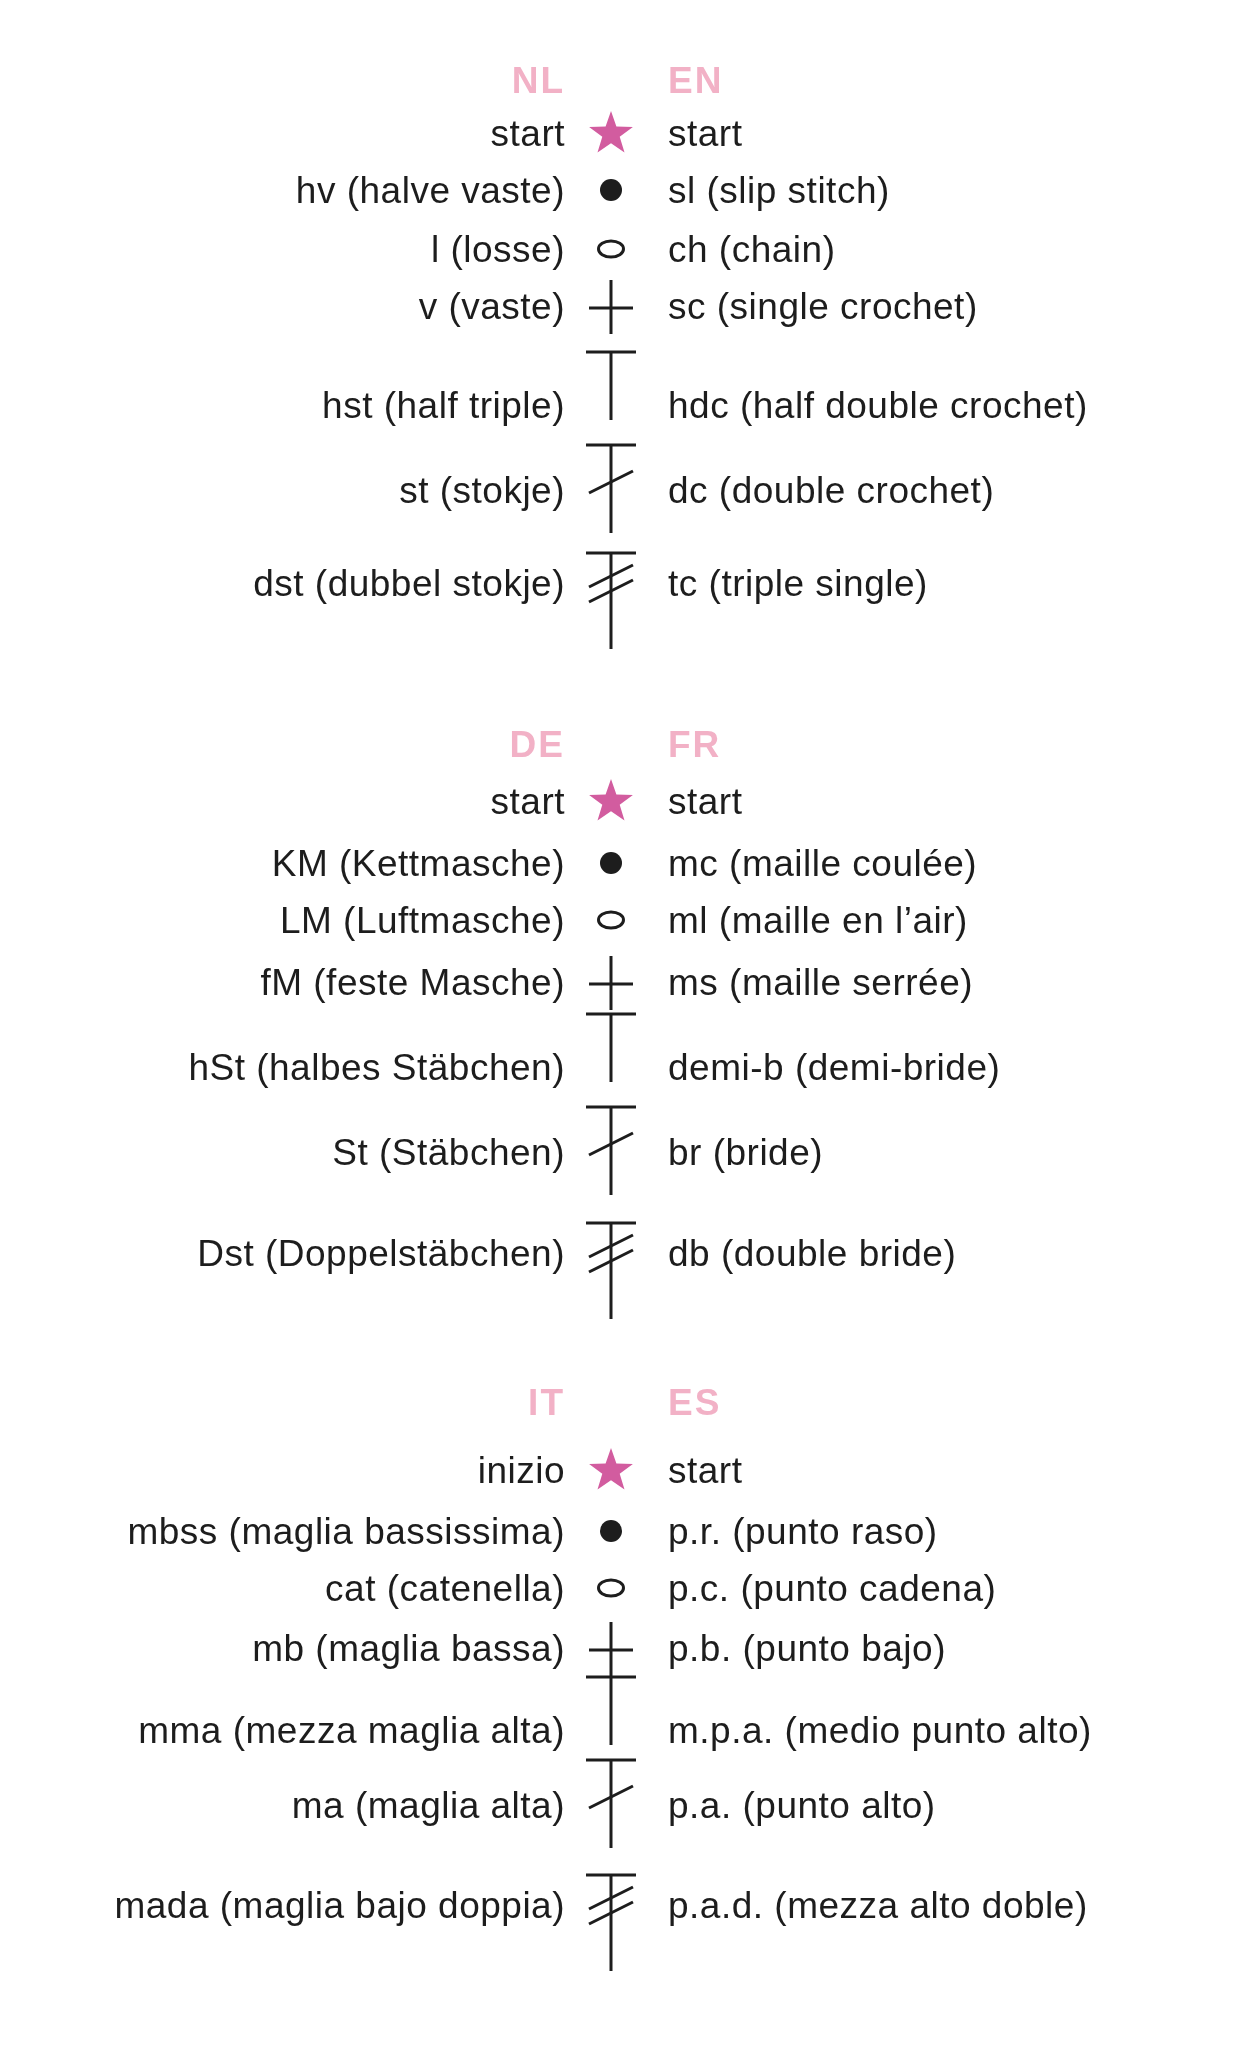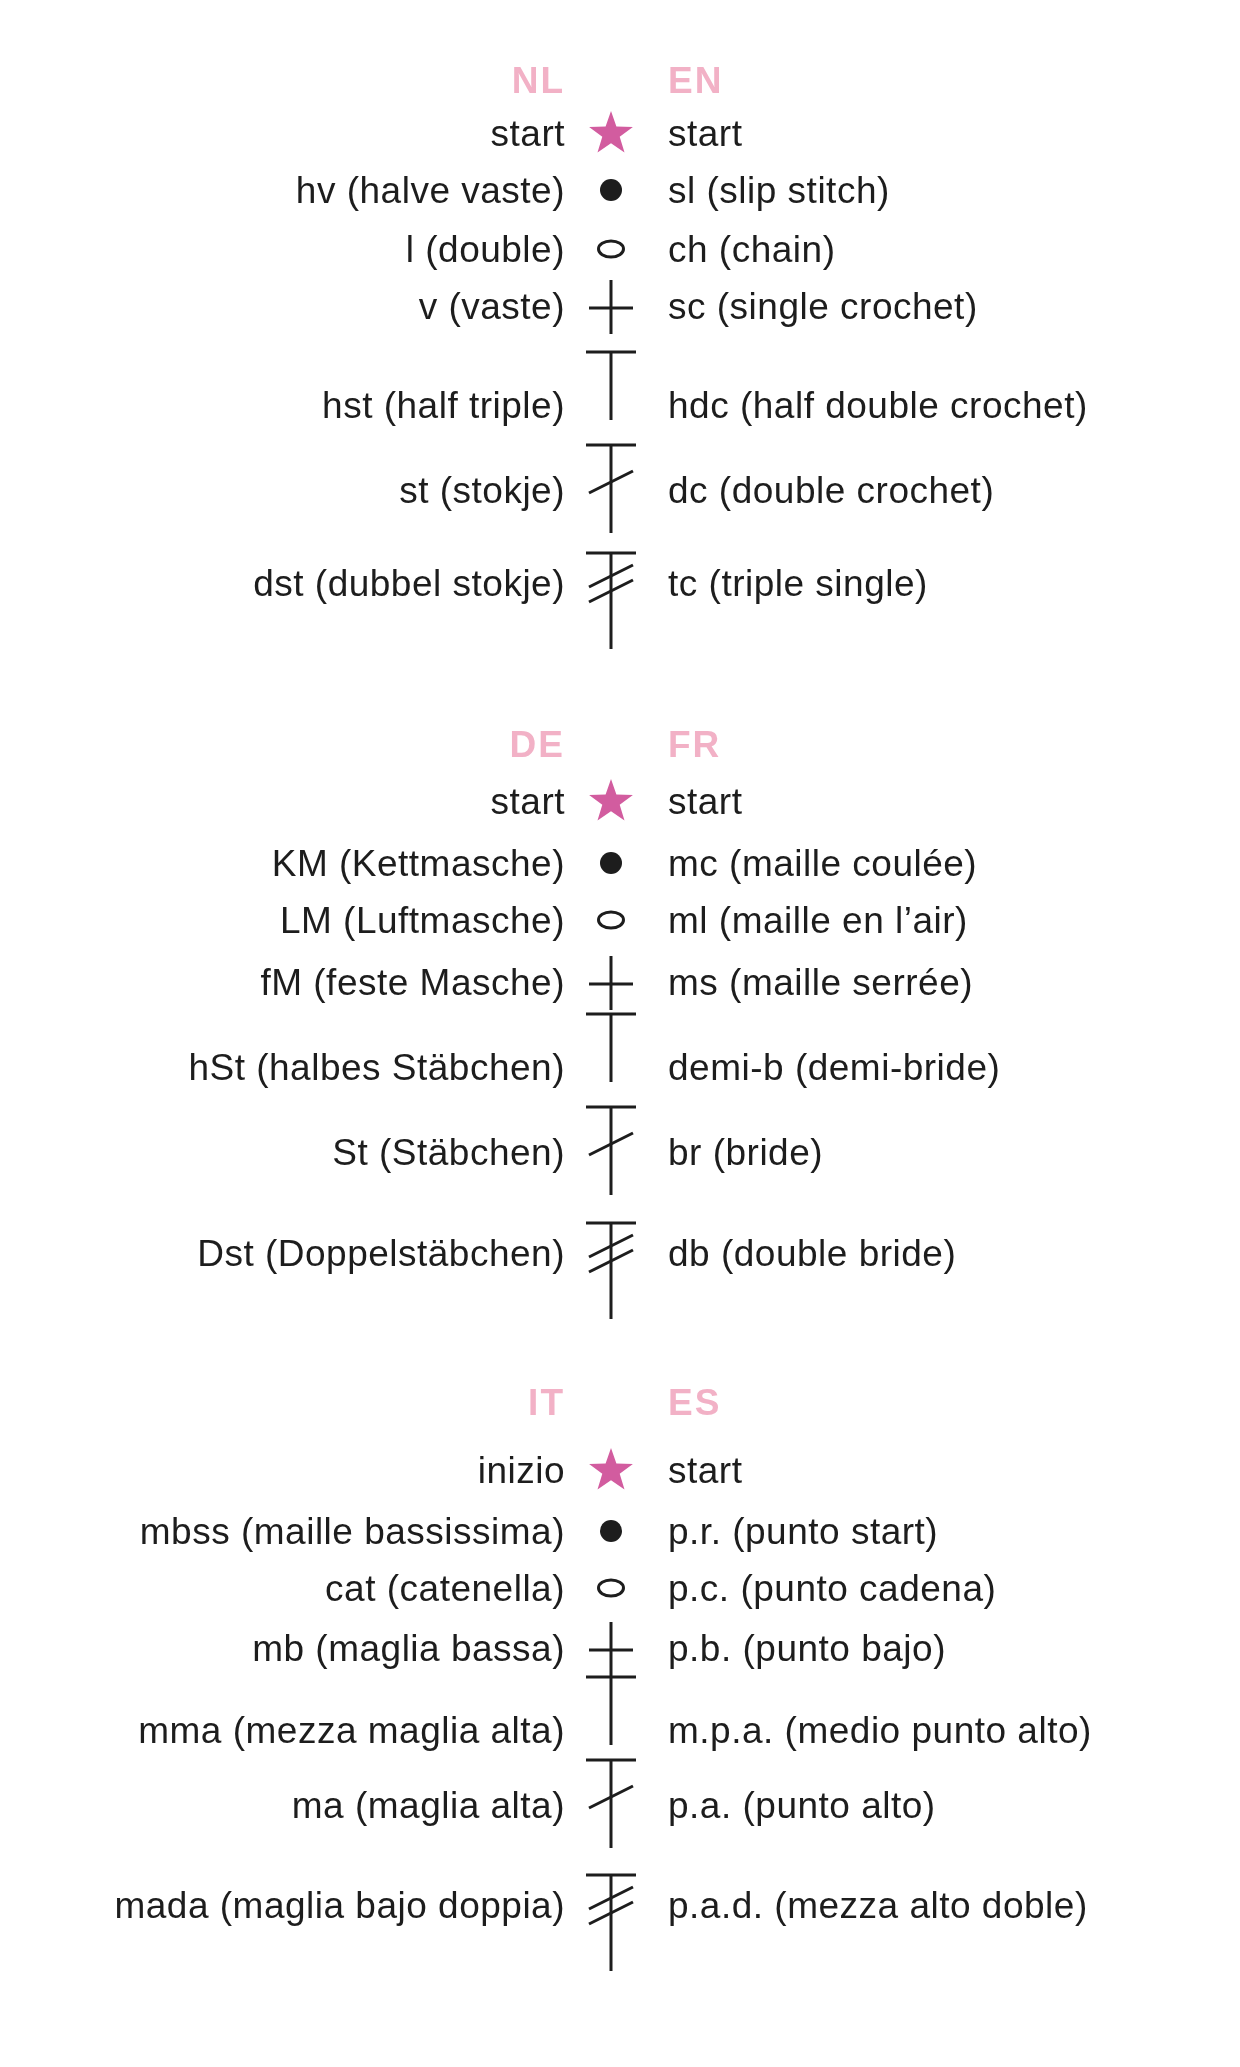--- a/index.html
+++ b/index.html
@@ -95,21 +95,21 @@
   <div class="row" style="top:190px">
     <span class="lbl left">hv (halve vaste)</span>
     <span class="sym s-dot">
         <svg width="26" height="26" viewBox="0 0 26 26">
           <use href="#def-dot" xlink:href="#def-dot"></use>
         </svg>
       </span>
     <span class="lbl right">sl (slip stitch)</span>
   </div>
   <div class="row" style="top:249px">
-    <span class="lbl left">l (double)</span>
+    <span class="lbl left">l (losse)</span>
     <span class="sym s-oval">
         <svg width="36" height="26" viewBox="0 0 36 26">
           <use href="#def-oval" xlink:href="#def-oval"></use>
         </svg>
       </span>
     <span class="lbl right">ch (chain)</span>
   </div>
   <div class="row" style="top:306px">
     <span class="lbl left">v (vaste)</span>
     <span class="sym s-sc">
@@ -224,27 +224,27 @@
   <div class="row" style="top:1470px">
     <span class="lbl left">inizio</span>
     <span class="sym s-star">
         <svg width="48" height="48" viewBox="0 0 48 48">
           <use href="#def-star" xlink:href="#def-star"></use>
         </svg>
       </span>
     <span class="lbl right">start</span>
   </div>
   <div class="row" style="top:1531px">
-    <span class="lbl left">mbss (maille bassissima)</span>
+    <span class="lbl left">mbss (maglia bassissima)</span>
     <span class="sym s-dot">
         <svg width="26" height="26" viewBox="0 0 26 26">
           <use href="#def-dot" xlink:href="#def-dot"></use>
         </svg>
       </span>
-    <span class="lbl right">p.r. (punto start)</span>
+    <span class="lbl right">p.r. (punto raso)</span>
   </div>
   <div class="row" style="top:1588px">
     <span class="lbl left">cat (catenella)</span>
     <span class="sym s-oval">
         <svg width="36" height="26" viewBox="0 0 36 26">
           <use href="#def-oval" xlink:href="#def-oval"></use>
         </svg>
       </span>
     <span class="lbl right">p.c. (punto cadena)</span>
   </div>

